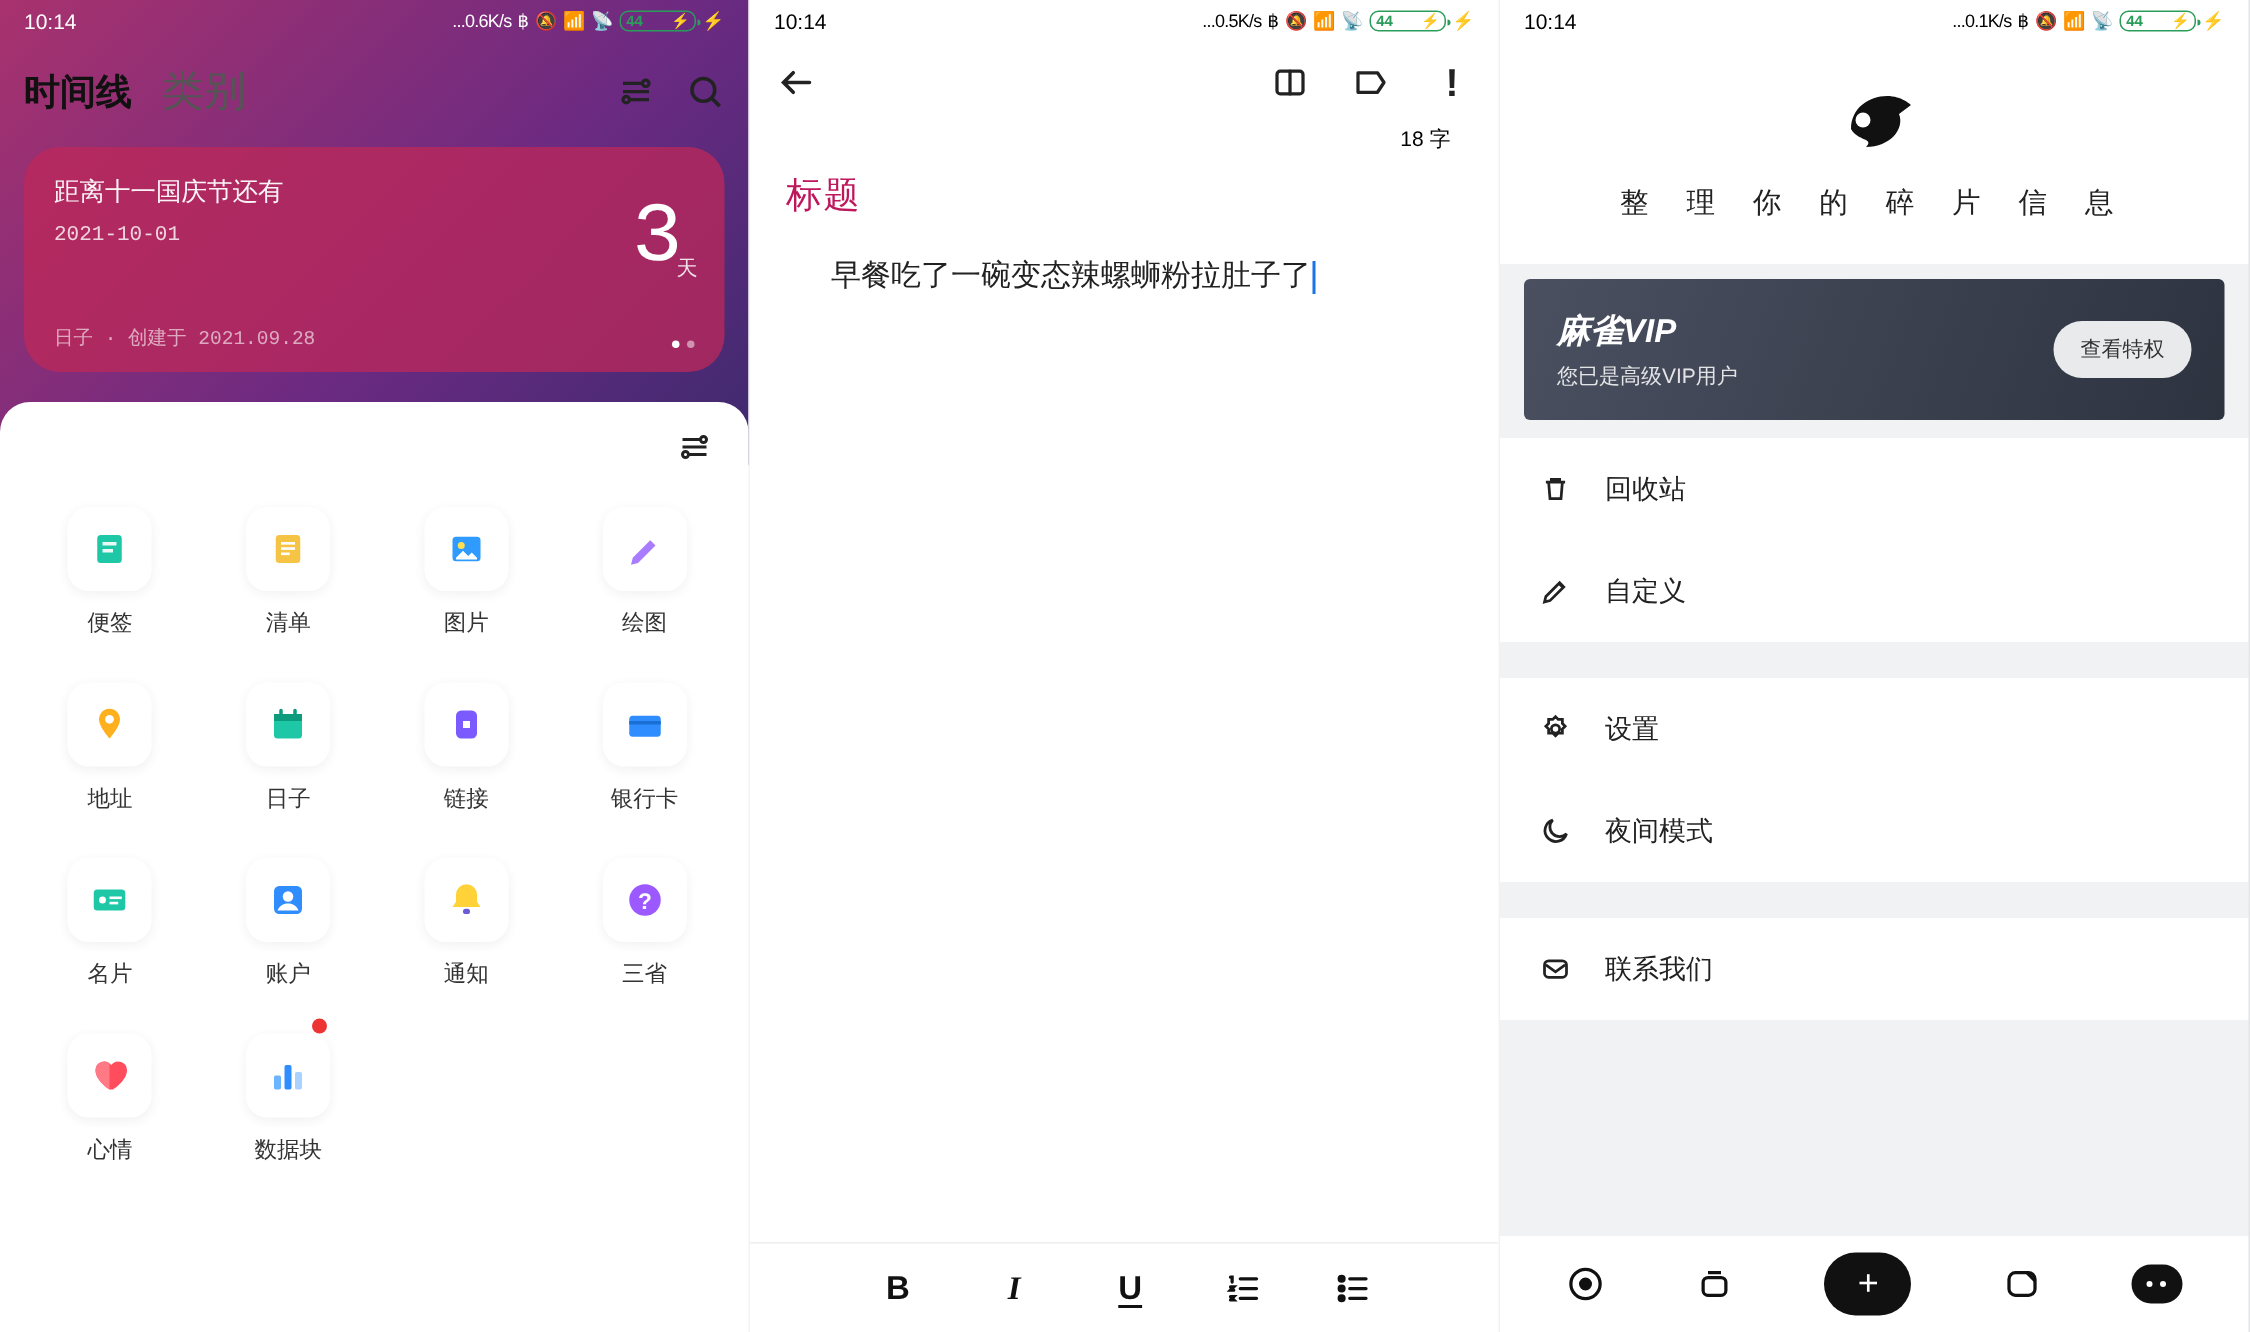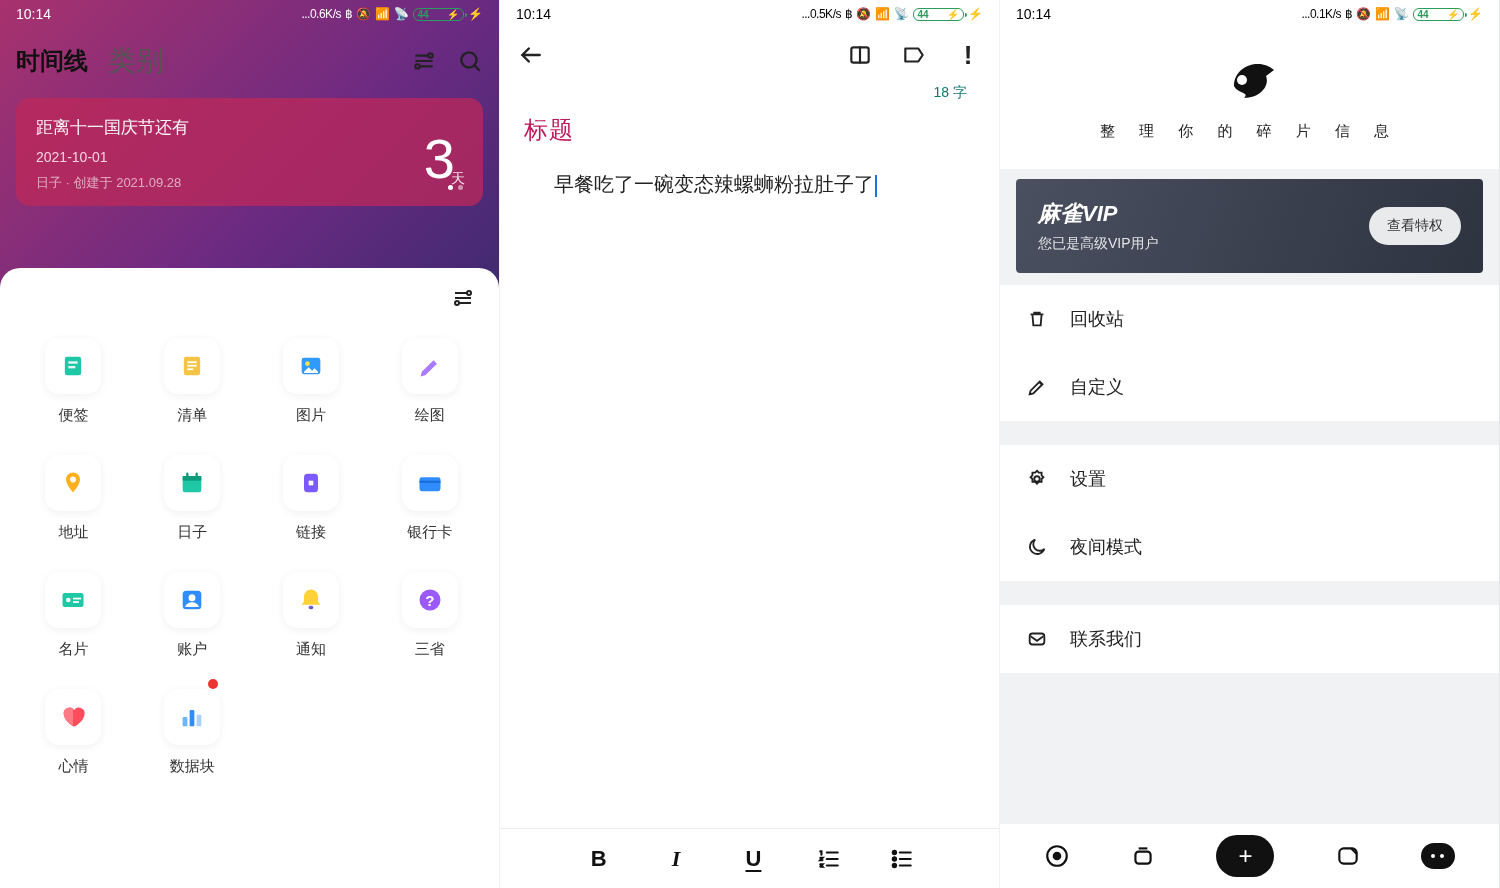--- a/index.html
+++ b/index.html
@@ -16,21 +16,21 @@
 
   
   .p1-headerwrap { background: linear-gradient(135deg,#a8326e 0%,#6a2a82 60%,#3d2a6e 100%); height: 310px; }
   .p1-headerwrap .status { color:#fff; }
   .p1-tabs { display:flex; align-items:center; padding: 14px 16px 14px 16px; gap: 20px; }
   .p1-tabs .tab1 { font-size: 24px; font-weight:700; color:#111; }
   .p1-tabs .tab2 { font-size: 28px; color:#555; }
   .p1-tabs .spacer { flex:1; }
   .p1-tabs .ticon { width:26px; height:26px; color:#222; }
 
-  .p1-card { margin: 4px 16px 0 16px; background: rgba(190,40,90,0.75); border-radius: 14px; padding: 18px 20px; color:#fff; position:relative; height:108px;}
+  .p1-card { margin: 4px 16px 0 16px; background: rgba(190,40,90,0.75); border-radius: 24px; padding: 18px 20px; color:#fff; position:relative; height:150px;font-family:Liberation Mono, monospace;}
   .p1-card .title { font-size:17px; opacity:0.95; }
   .p1-card .date { font-size:14px; opacity:0.8; margin-top:10px; }
   .p1-card .big { position:absolute; right:28px; top:28px; font-size:56px; font-weight:300; }
   .p1-card .unit { position:absolute; right:18px; top:72px; font-size:14px; opacity:0.85;}
   .p1-card .meta { position:absolute; bottom:14px; left:20px; font-size:13px; opacity:0.6;}
   .p1-card .dots { position:absolute; bottom:16px; right:20px; display:flex; gap:5px;}
   .p1-card .dots span{width:5px;height:5px;border-radius:50%;background:#fff;opacity:0.5;}
   .p1-card .dots span:first-child{opacity:1;}
 
   .p1-sheet { position:absolute; left:0; right:0; bottom:0; top:268px; background:#fff; border-radius: 20px 20px 0 0; padding: 12px 0 0 4px;}
@@ -40,34 +40,34 @@
   .gitem { display:flex; flex-direction:column; align-items:center; justify-content:center; padding: 14px 0 16px 0; position:relative;}
   .gic { width:56px; height:56px; border-radius:14px; background:#fff; box-shadow: 0 2px 8px rgba(0,0,0,0.06); display:flex; align-items:center; justify-content:center; }
   .glabel { margin-top:12px; font-size:15px; color:#333; font-weight:500; }
   .reddot { position:absolute; top:4px; right:34px; width:10px;height:10px;border-radius:50%;background:#e33; }
 
   
   .p2 { background:#fff; }
   .p2-toolbar { display:flex; align-items:center; padding: 14px 18px; gap: 28px; }
   .p2-toolbar .tbspacer{flex:1;}
   .p2-toolbar .ticon{ width:26px;height:26px;color:#222; stroke:#222;}
-  .p2-count { text-align:right; padding: 2px 32px 8px 0; color:#0f766e; font-size:14px;}
+  .p2-count { text-align:right; padding: 2px 32px 8px 0; color:#000000; font-size:14px;}
   .p2-title { padding: 4px 24px; color:#be185d; font-size:24px; letter-spacing:1px; }
   .p2-body { padding: 18px 24px 0 54px; font-size:20px; color:#222; line-height:1.6; position:relative;}
   .p2-body .caret { display:inline-block; width:2px; height:22px; background:#1a73e8; vertical-align:middle; margin-left:1px;}
   .p2-format { position:absolute; bottom:0; left:0; right:0; height:60px; display:flex; align-items:center; justify-content:space-around; border-top:1px solid #eee; padding: 0 60px;}
   .p2-format .fic { font-size:22px; font-weight:700; color:#111; width:30px;text-align:center;}
   .fi-italic{ font-style:italic; font-family: serif; font-size:24px;}
   .fi-under{ text-decoration: underline; text-underline-offset:4px;}
 
   
   .p3 { background:#f1f2f3; display:flex; flex-direction:column;}
   .p3 .status { background:#fff; }
   .p3-logo { background:#fff; display:flex; flex-direction:column; align-items:center; justify-content:center; padding: 30px 0 28px 0; gap:20px;}
-  .p3-tag { letter-spacing: 10px; font-size:15px; color:#222; }
+  .p3-tag { letter-spacing: 10px; font-size:19px; color:#222; }
   .p3-vip { margin: 10px 16px 0 16px; background: linear-gradient(110deg,#4a5060 0%, #2e3340 100%); border-radius: 4px; padding: 20px 22px; display:flex; align-items:center; justify-content:space-between; color:#fff;}
   .p3-vip .vt { font-size:22px; font-style:italic; font-weight:700;}
   .p3-vip .vs { font-size:14px; opacity:0.85; margin-top:6px; font-style:normal; font-weight:400;}
   .p3-vip .vbtn { background:#e9eaec; color:#333; font-size:14px; padding:10px 18px; border-radius: 999px;}
   .p3-list { margin: 12px 0 0 0; background:#fff; }
   .p3-row { display:flex; align-items:center; gap:22px; padding: 22px 26px; font-size:18px; color:#222;}
   .p3-row .ric { width:22px; height:22px; color:#222; flex-shrink:0; }
   .p3-gap { height:12px; background:#f1f2f3;}
   .p3-bottom { background:#fff; margin-top:auto; height:64px; display:flex; align-items:center; justify-content:space-around; padding:0 14px;}
   .p3-bottom .bic { width:26px;height:26px;color:#111; }

